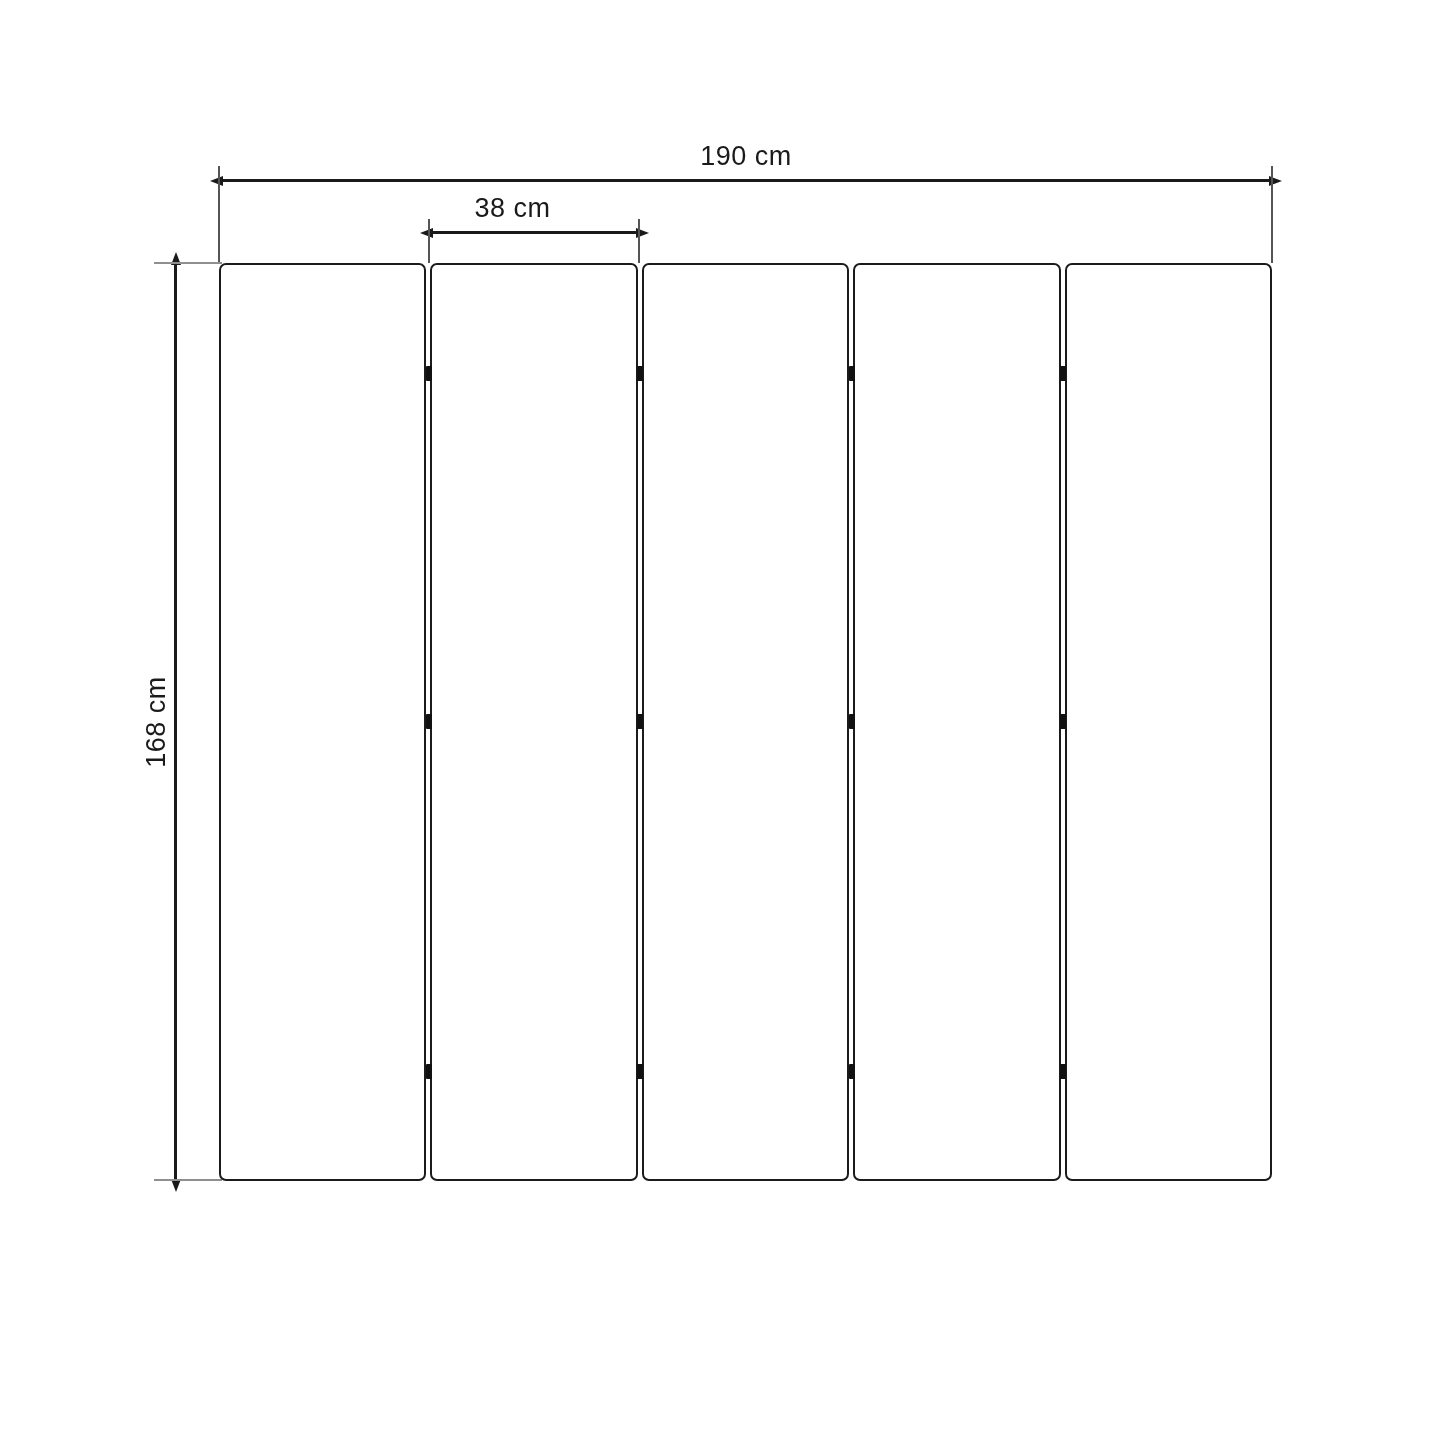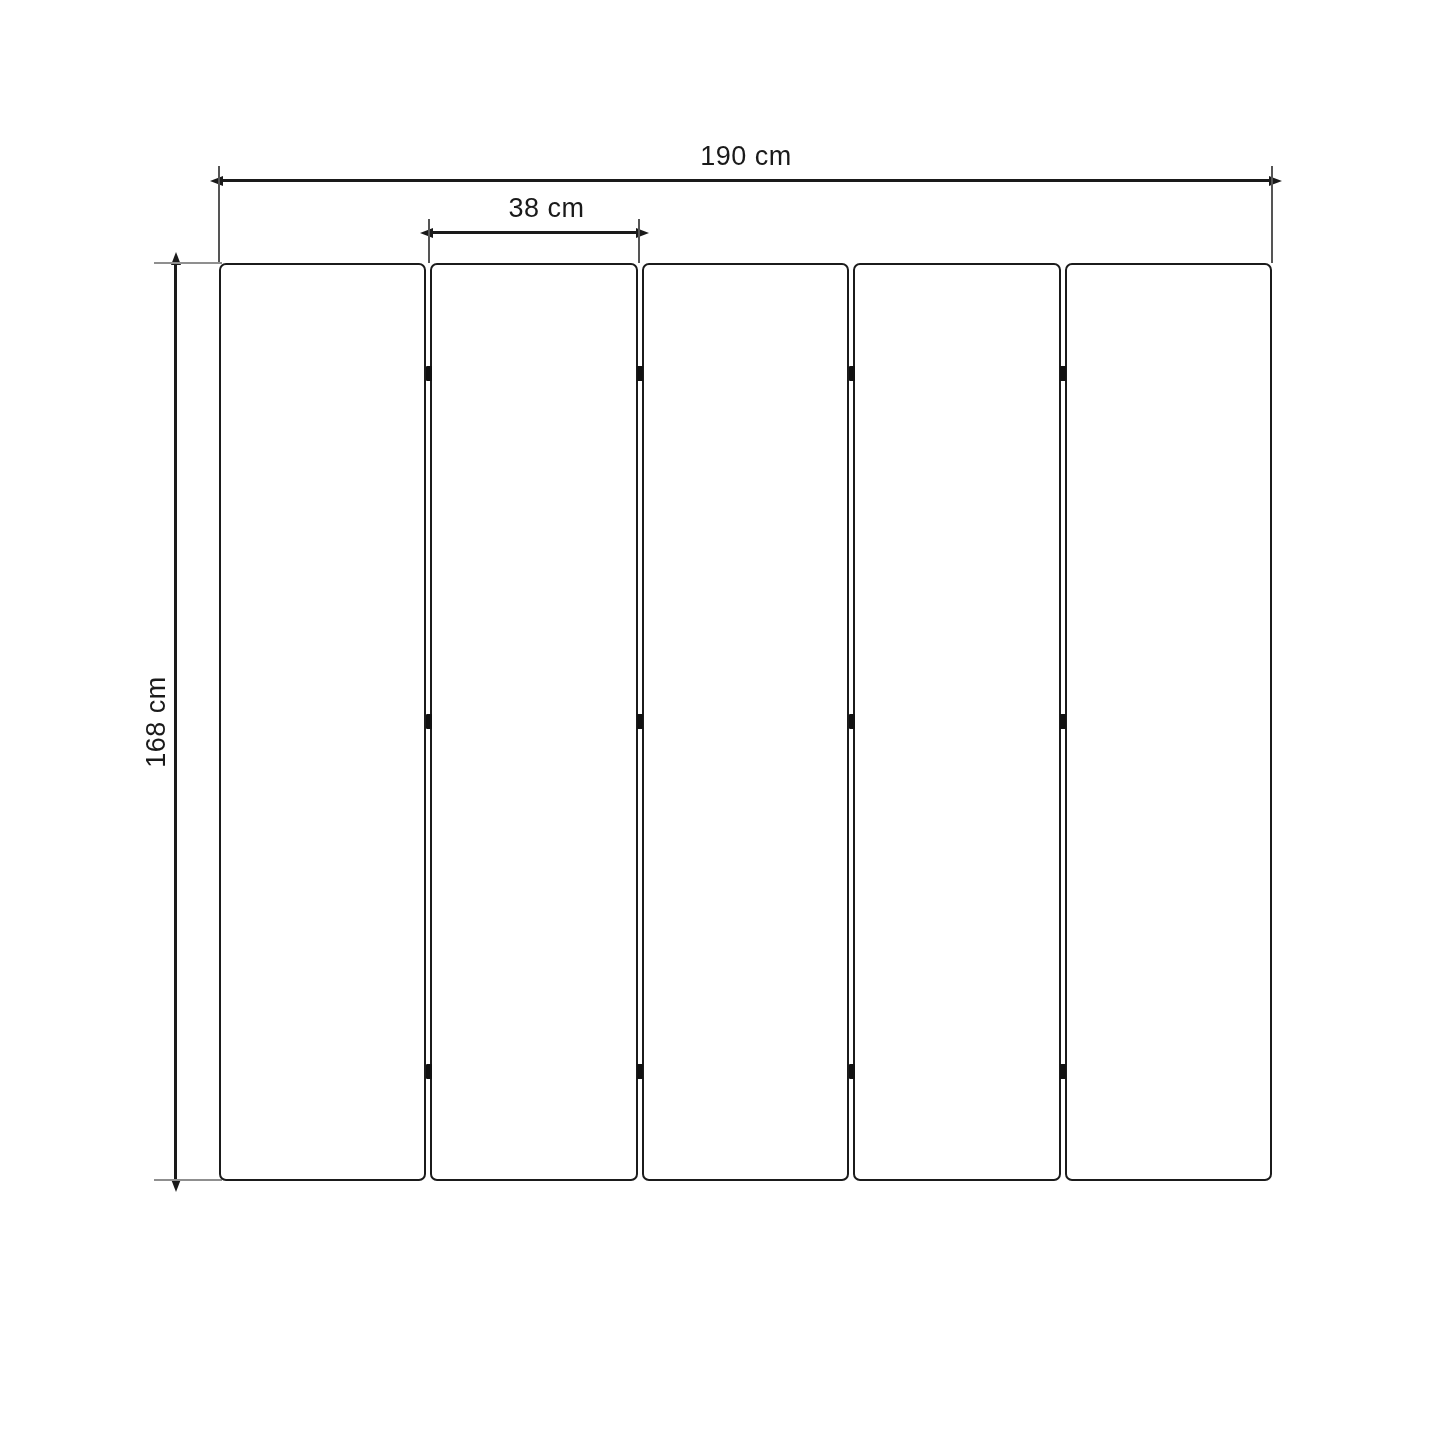--- a/index.html
+++ b/index.html
@@ -16,21 +16,21 @@
   
   .dim-label {
     position: absolute;
     font-size: 27px;
     letter-spacing: 0.5px;
     color: #1a1a1a;
     text-align: center;
     white-space: nowrap;
   }
   .label-total-width { left: 221px; width: 1050px; top: 141px; }
-  .label-slat-width  { left: 442px; width: 209px;  top: 193px; }
+  .label-slat-width  { left: 408px; width: 209px;  top: 193px; }
   .label-height {
     left: 96px; top: 707px; width: 120px; height: 30px;
     display: flex; align-items: center; justify-content: center;
     transform: rotate(-90deg);
   }
 
   
   .dim-line-h {
     position: absolute;
     height: 3px;

